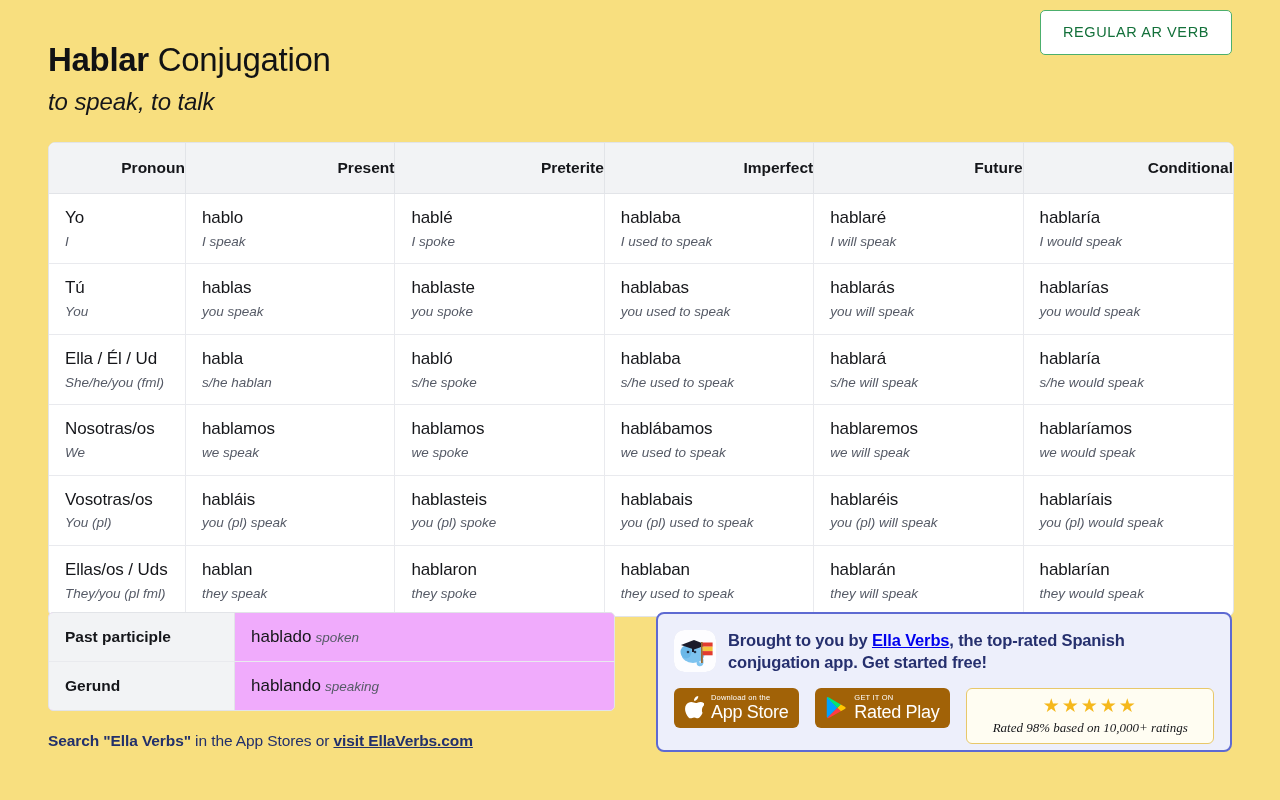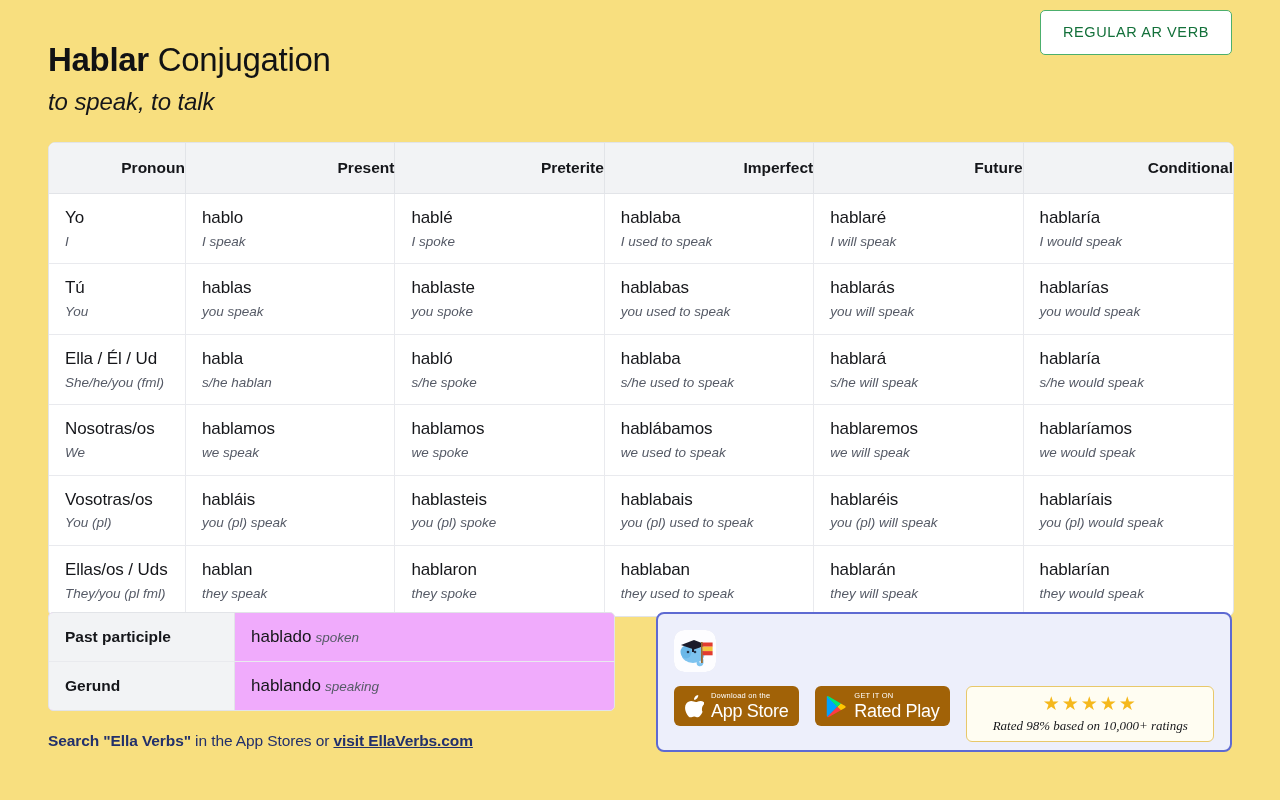--- a/index.html
+++ b/index.html
@@ -334,20 +334,21 @@
             <circle cx="14" cy="22" r="1.3" fill="#25354a"></circle>
             <circle cx="21" cy="22" r="1.3" fill="#25354a"></circle>
             <path d="M7 15 l13 -5 l13 5 l-13 4.5 z" fill="#1b1b2a"></path>
             <rect x="18" y="14" width="2" height="8" fill="#1b1b2a"></rect>
             <rect x="27" y="12" width="1.8" height="21" fill="#9b6b33"></rect>
             <rect x="28.6" y="12.5" width="10" height="4.2" fill="#e23b2e"></rect>
             <rect x="28.6" y="16.7" width="10" height="4.4" fill="#f5c53d"></rect>
             <rect x="28.6" y="21.1" width="10" height="4.2" fill="#e23b2e"></rect>
           </svg>
         </div>
+        <div class="promo-text"><span>Brought to you by </span><a class="lnk" href="#">Ella Verbs</a><span>, the top-rated Spanish conjugation app. Get started free!</span></div>
       </div>
       <div class="promo-bottom">
         <div class="store-btn">
           <svg width="19" height="23" viewBox="0 0 19 23">
             <path d="M13.2 0c-1.1.07-2.4.77-3.15 1.67-.68.82-1.24 2.03-1.02 3.2 1.2.04 2.45-.68 3.17-1.59.68-.85 1.2-2.04 1-3.28z" fill="#fff"></path>
             <path d="M17.6 16.7c-.48 1.09-.71 1.58-1.33 2.55-.86 1.35-2.08 3.04-3.59 3.05-1.34.01-1.69-.87-3.51-.86-1.82.01-2.2.88-3.55.87-1.51-.01-2.66-1.53-3.52-2.89C-.3 15.6-.56 11.1 1.2 8.7c1.25-1.7 3.22-2.7 5.07-2.7 1.89 0 3.07 1.03 4.63 1.03 1.51 0 2.43-1.04 4.61-1.04 1.65 0 3.4.9 4.65 2.45-4.09 2.24-3.43 8.08-2.56 8.26z" fill="#fff"></path>
           </svg>
           <span class="st-txt">
             <span class="st-small">Download on the</span>
             <span class="st-big">App Store</span>

